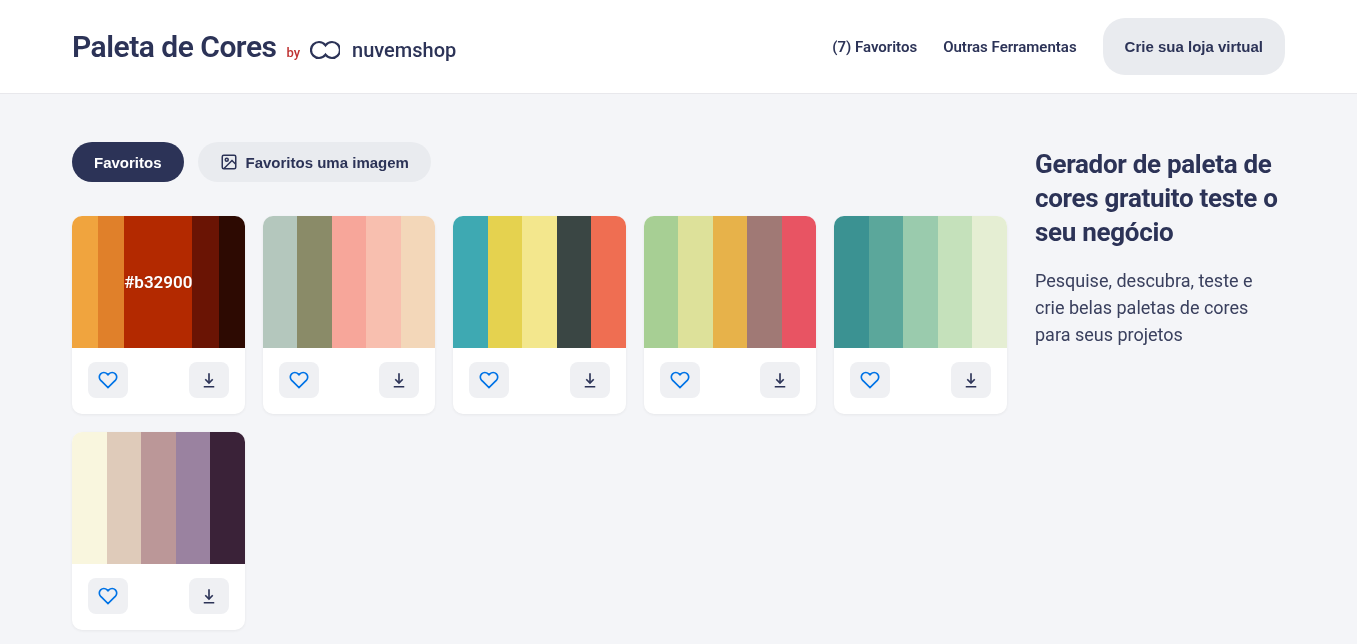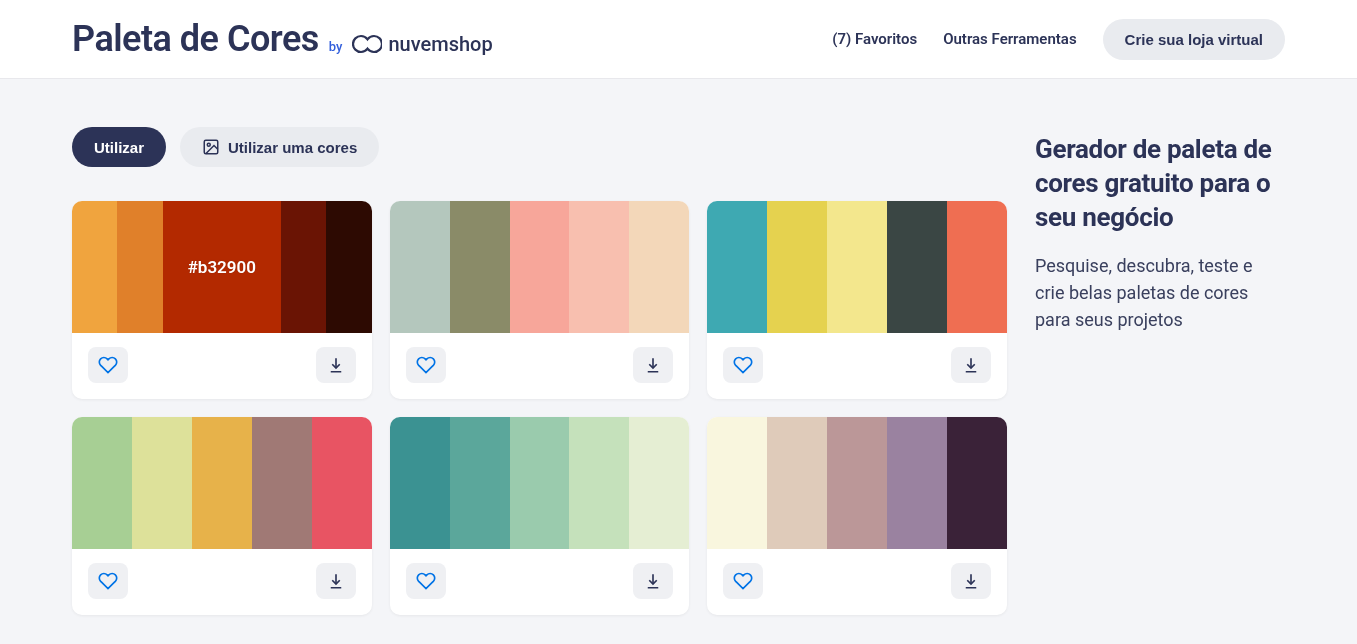--- a/index.html
+++ b/index.html
@@ -1,31 +1,31 @@
 <!DOCTYPE html>
 <html><head>
 <meta charset="utf-8">
 <style>
 * { margin: 0; padding: 0; box-sizing: border-box; }
 body { font-family: -apple-system, BlinkMacSystemFont, "Segoe UI", Roboto, sans-serif; background: #f4f5f8; color: #2c3357; width: 1357px; }
 .header { background: #fff; border-bottom: 1px solid #e8e8ec; padding: 18px 72px; display: flex; align-items: center; justify-content: space-between; }
 .logo-group { display: flex; align-items: baseline; gap: 10px; }
-.page-title { font-size: 36px; font-weight: 600; color: #2c3357; letter-spacing: -0.5px; }
-.by-text { font-size: 13px; font-weight: 500; color: #1d4ed8; opacity: .9; }
-.brand { display: inline-flex; align-items: center; gap: 6px; font-size: 20px; font-weight: 500; color: #2c3357; position: relative; top: 3px; }
+.page-title { font-size: 30px; font-weight: 600; color: #2c3357; letter-spacing: -0.5px; }
+.by-text { font-size: 13px; font-weight: 500; color: #b91c1c; opacity: .9; }
+.brand { display: inline-flex; align-items: center; gap: 12px; font-size: 20px; font-weight: 500; color: #2c3357; position: relative; top: 3px; }
 .brand svg { display: block; }
 .nav { display: flex; align-items: center; gap: 26px; }
 .nav-link { font-size: 15px; font-weight: 600; color: #2c3357; cursor: pointer; }
-.cta-btn { background: #e9ebef; border: none; padding: 12px 22px; border-radius: 22px; font-size: 15px; font-weight: 600; color: #2c3357; cursor: pointer; }
+.cta-btn { background: #e9ebef; border: none; padding: 20px 22px; border-radius: 22px; font-size: 15px; font-weight: 600; color: #2c3357; cursor: pointer; }
 .main { padding: 48px 72px 40px; display: flex; gap: 28px; align-items: flex-start; }
 .left-col { flex: 1; max-width: 1012px; }
 .tabs { display: flex; gap: 14px; margin-bottom: 34px; }
 .tab { background: #e9ebef; border: none; padding: 11px 22px; border-radius: 22px; font-size: 15px; font-weight: 700; color: #2c3357; cursor: pointer; display: inline-flex; align-items: center; gap: 8px; }
 .tab.active { background: #2c3357; color: #fff; }
-.grid { display: grid; grid-template-columns: repeat(3, 1fr); gap: 18px; }
+.grid { display: grid; grid-template-columns: repeat(5, 1fr); gap: 18px; }
 .card { background: #fff; border-radius: 10px; overflow: hidden; box-shadow: 0 1px 3px rgba(0,0,0,.06); }
 .swatches { display: flex; height: 132px; }
 .swatch { flex: 1; position: relative; display: flex; align-items: center; justify-content: center; cursor: pointer; transition: flex .15s; }
 .swatch.expanded { flex: 2.6; }
 .swatch-label { color: #fff; font-size: 17px; font-weight: 600; text-shadow: 0 0 2px rgba(0,0,0,.15); }
 .card-footer { display: flex; justify-content: space-between; padding: 14px 16px 16px; }
 .icon-btn { background: #eff0f3; border: none; width: 40px; height: 36px; border-radius: 8px; display: flex; align-items: center; justify-content: center; cursor: pointer; }
 .heart svg { stroke: #0073e6; }
 .sidebar { width: 250px; padding-top: 6px; }
 .sidebar h1 { font-size: 26px; font-weight: 700; line-height: 1.3; color: #2c3357; margin-bottom: 18px; letter-spacing: -0.3px; }
@@ -48,28 +48,28 @@
   <nav class="nav">
     <span class="nav-link">(7) Favoritos</span>
     <span class="nav-link">Outras Ferramentas</span>
     <button class="cta-btn">Crie sua loja virtual</button>
   </nav>
 </header>
 
 <div class="main">
   <div class="left-col">
     <div class="tabs">
-      <button class="tab active">Utilizar</button>
+      <button class="tab active">Favoritos</button>
       <button class="tab">
         <svg width="18" height="18" viewBox="0 0 24 24" fill="none" stroke="#2c3357" stroke-width="2">
           <rect x="3" y="3" width="18" height="18" rx="2"></rect>
           <circle cx="9" cy="9" r="2"></circle>
           <path d="M21 15l-5-5L5 21"></path>
         </svg>
-        <span>Utilizar uma cores</span>
+        <span>Favoritos uma imagem</span>
       </button>
     </div>
 
     <div class="grid" id="grid">
         <div class="card">
           <div class="swatches">
             <div class="swatch" style="background: rgb(240, 164, 62);"></div>
             <div class="swatch" style="background: rgb(224, 128, 42);"></div>
             <div class="swatch expanded" style="background: rgb(179, 41, 0);">
               <span class="swatch-label">#b32900</span>
@@ -204,16 +204,16 @@
                 <path d="M7 11l5 5 5-5"></path>
                 <path d="M5 21h14"></path>
               </svg>
             </button>
           </div>
         </div>
       </div>
   </div>
 
   <aside class="sidebar">
-    <h1>Gerador de paleta de cores gratuito para o seu negócio</h1>
+    <h1>Gerador de paleta de cores gratuito teste o seu negócio</h1>
     <p>Pesquise, descubra, teste e crie belas paletas de cores para seus projetos</p>
   </aside>
 </div>
 
 </body></html>

